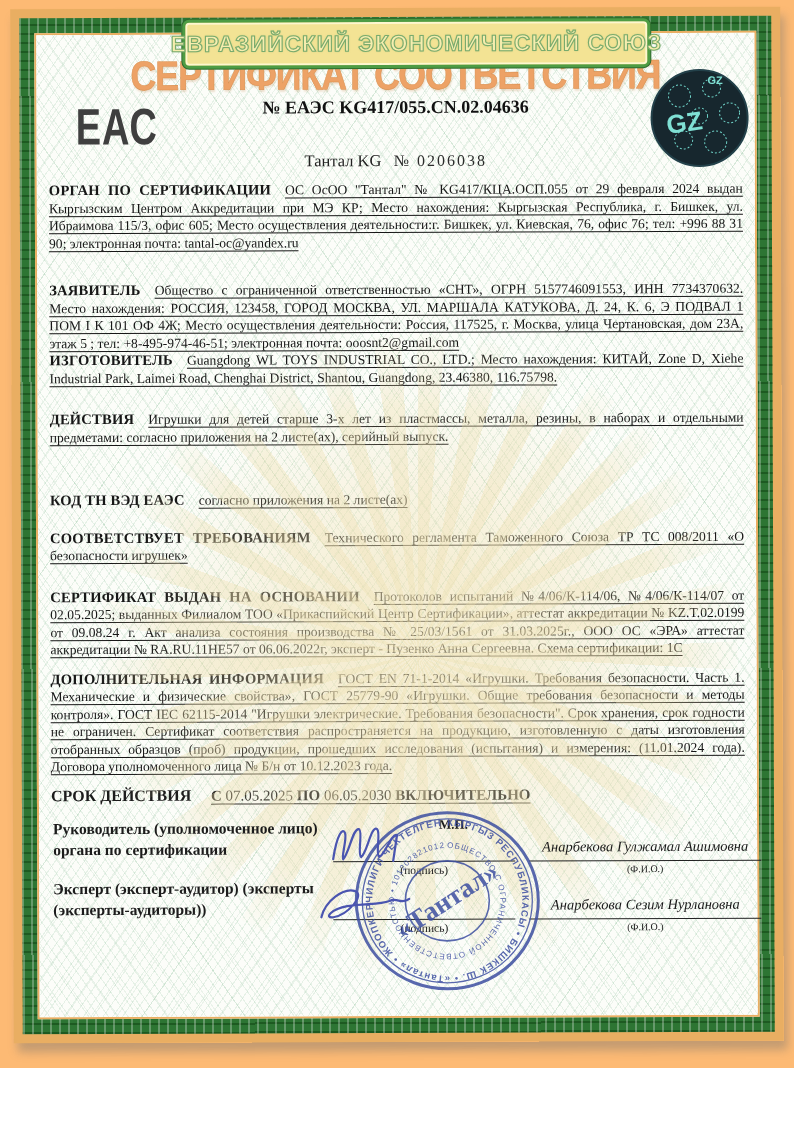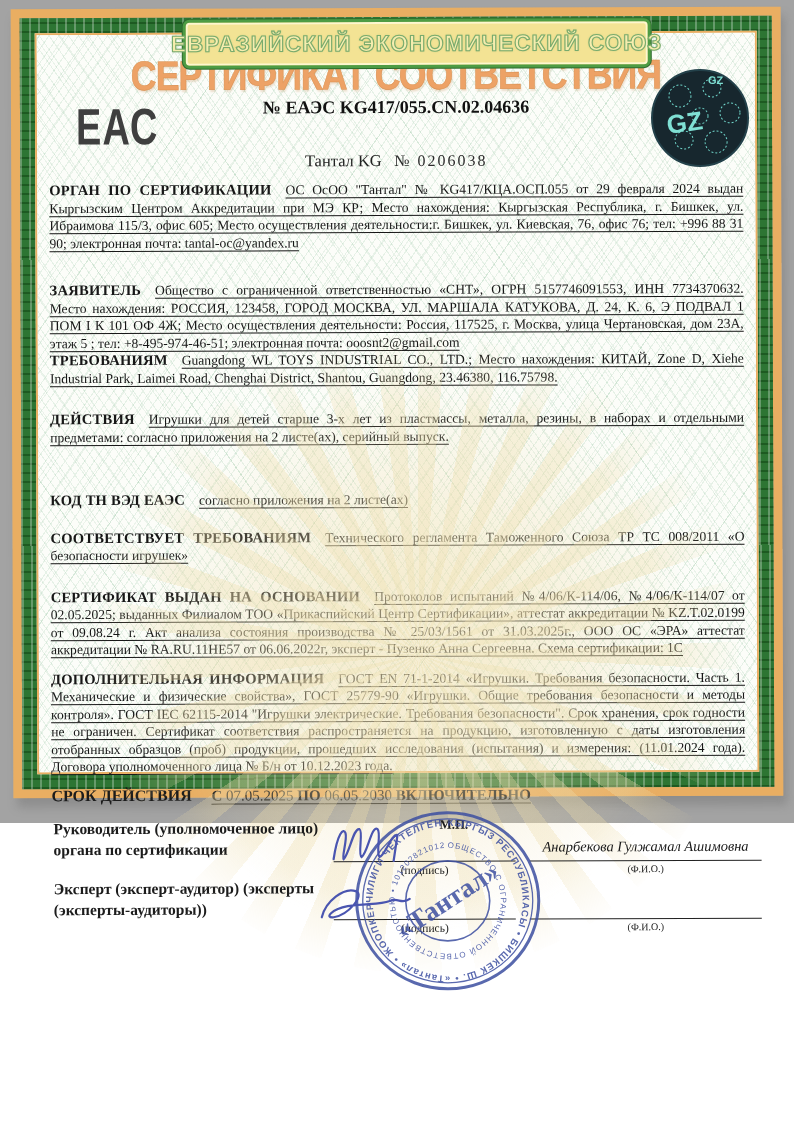--- a/index.html
+++ b/index.html
@@ -1,18 +1,18 @@
 <!DOCTYPE html>
 <html><head>
 <meta charset="utf-8">
 <style>
   html,body{margin:0;padding:0;}
   body{width:794px;height:1123px;background:#ffffff;overflow:hidden;
        font-family:"Liberation Serif", serif;color:#1c1c1c;}
-  .page{position:relative;width:794px;height:823px;background:#a3a3a3;}
+  .page{position:relative;width:794px;height:1068px;background:#fdba74;}
 
   
   .cert{position:absolute;left:12px;top:8px;right:12px;bottom:26px;
         border:9px solid #e9ae62;box-shadow:4px 9px 10px rgba(110,110,110,.4);
         transform:rotate(-0.2deg);}
   .green-band{position:absolute;inset:0;background-color:#2d7533;
         background-image:
           repeating-linear-gradient(90deg, rgba(255,255,255,.28) 0 2px, transparent 2px 9px),
           repeating-linear-gradient(0deg, rgba(0,40,0,.35) 0 2px, transparent 2px 9px);
         padding:15px;}
@@ -101,21 +101,21 @@
           <span class="num">№ 0206038</span>
         </div>
 
         <p class="sec s0">
           <b class="lbl">ОРГАН ПО СЕРТИФИКАЦИИ</b><span class="val">ОС ОсОО "Тантал" № KG417/КЦА.ОСП.055 от 29 февраля 2024 выдан Кыргызским Центром Аккредитации при МЭ КР; Место нахождения: Кыргызская Республика, г. Бишкек, ул. Ибраимова 115/3, офис 605; Место осуществления деятельности:г. Бишкек, ул. Киевская, 76, офис 76; тел: +996 88 31 90; электронная почта: tantal-oc@yandex.ru</span>
         </p>
         <p class="sec s1">
           <b class="lbl">ЗАЯВИТЕЛЬ</b><span class="val">Общество с ограниченной ответственностью «СНТ», ОГРН 5157746091553, ИНН 7734370632. Место нахождения: РОССИЯ, 123458, ГОРОД МОСКВА, УЛ. МАРШАЛА КАТУКОВА, Д. 24, К. 6, Э ПОДВАЛ 1 ПОМ I К 101 ОФ 4Ж; Место осуществления деятельности: Россия, 117525, г. Москва, улица Чертановская, дом 23А, этаж 5 ; тел: +8-495-974-46-51; электронная почта: ooosnt2@gmail.com</span>
         </p>
         <p class="sec s2">
-          <b class="lbl">ТРЕБОВАНИЯМ</b><span class="val">Guangdong WL TOYS INDUSTRIAL CO., LTD.; Место нахождения: КИТАЙ, Zone D, Xiehe Industrial Park, Laimei Road, Chenghai District, Shantou, Guangdong, 23.46380, 116.75798.</span>
+          <b class="lbl">ИЗГОТОВИТЕЛЬ</b><span class="val">Guangdong WL TOYS INDUSTRIAL CO., LTD.; Место нахождения: КИТАЙ, Zone D, Xiehe Industrial Park, Laimei Road, Chenghai District, Shantou, Guangdong, 23.46380, 116.75798.</span>
         </p>
         <p class="sec s3">
           <b class="lbl">ДЕЙСТВИЯ</b><span class="val">Игрушки для детей старше 3-х лет из пластмассы, металла, резины, в наборах и отдельными предметами: согласно приложения на 2 листе(ах), серийный выпуск.</span>
         </p>
         <p class="sec s4">
           <b class="lbl">КОД ТН ВЭД ЕАЭС</b><span class="val">согласно приложения на 2 листе(ах)</span>
         </p>
         <p class="sec s5">
           <b class="lbl">СООТВЕТСТВУЕТ ТРЕБОВАНИЯМ</b><span class="val">Технического регламента Таможенного Союза ТР ТС 008/2011 «О безопасности игрушек»</span>
         </p>
@@ -138,20 +138,21 @@
           <div class="mp">М.П.</div>
 
           <div class="sigline sigline1"></div>
           <div class="caption cap-sig1">(подпись)</div>
           <div class="sigline sigline2"></div>
           <div class="caption cap-sig2">(подпись)</div>
 
           <div class="name name1">Анарбекова Гулжамал Ашимовна</div>
           <div class="nameline nameline1"></div>
           <div class="cap-fio cap-fio1">(Ф.И.О.)</div>
+          <div class="name name2">Анарбекова Сезим Нурлановна</div>
           <div class="nameline nameline2"></div>
           <div class="cap-fio cap-fio2">(Ф.И.О.)</div>
 
           <svg class="handsig hs1" width="110" height="48" viewBox="0 0 110 48">
             <path d="M6 40 C10 14 16 8 18 14 C20 20 14 38 16 40 C22 34 26 8 32 10 C36 12 30 36 34 38 C40 34 44 6 50 10 C54 14 48 34 52 38 C58 36 64 14 70 16 L66 42" fill="none" stroke="#4a55b0" stroke-width="2.2" stroke-linecap="round"></path>
           </svg>
           <svg class="handsig hs2" width="120" height="46" viewBox="0 0 120 46">
             <path d="M8 38 C12 22 30 8 42 12 C52 16 34 36 20 38 C10 39 18 30 34 27 C52 24 66 26 76 22 C84 18 88 26 96 20" fill="none" stroke="#4a55b0" stroke-width="2.2" stroke-linecap="round"></path>
           </svg>
 

